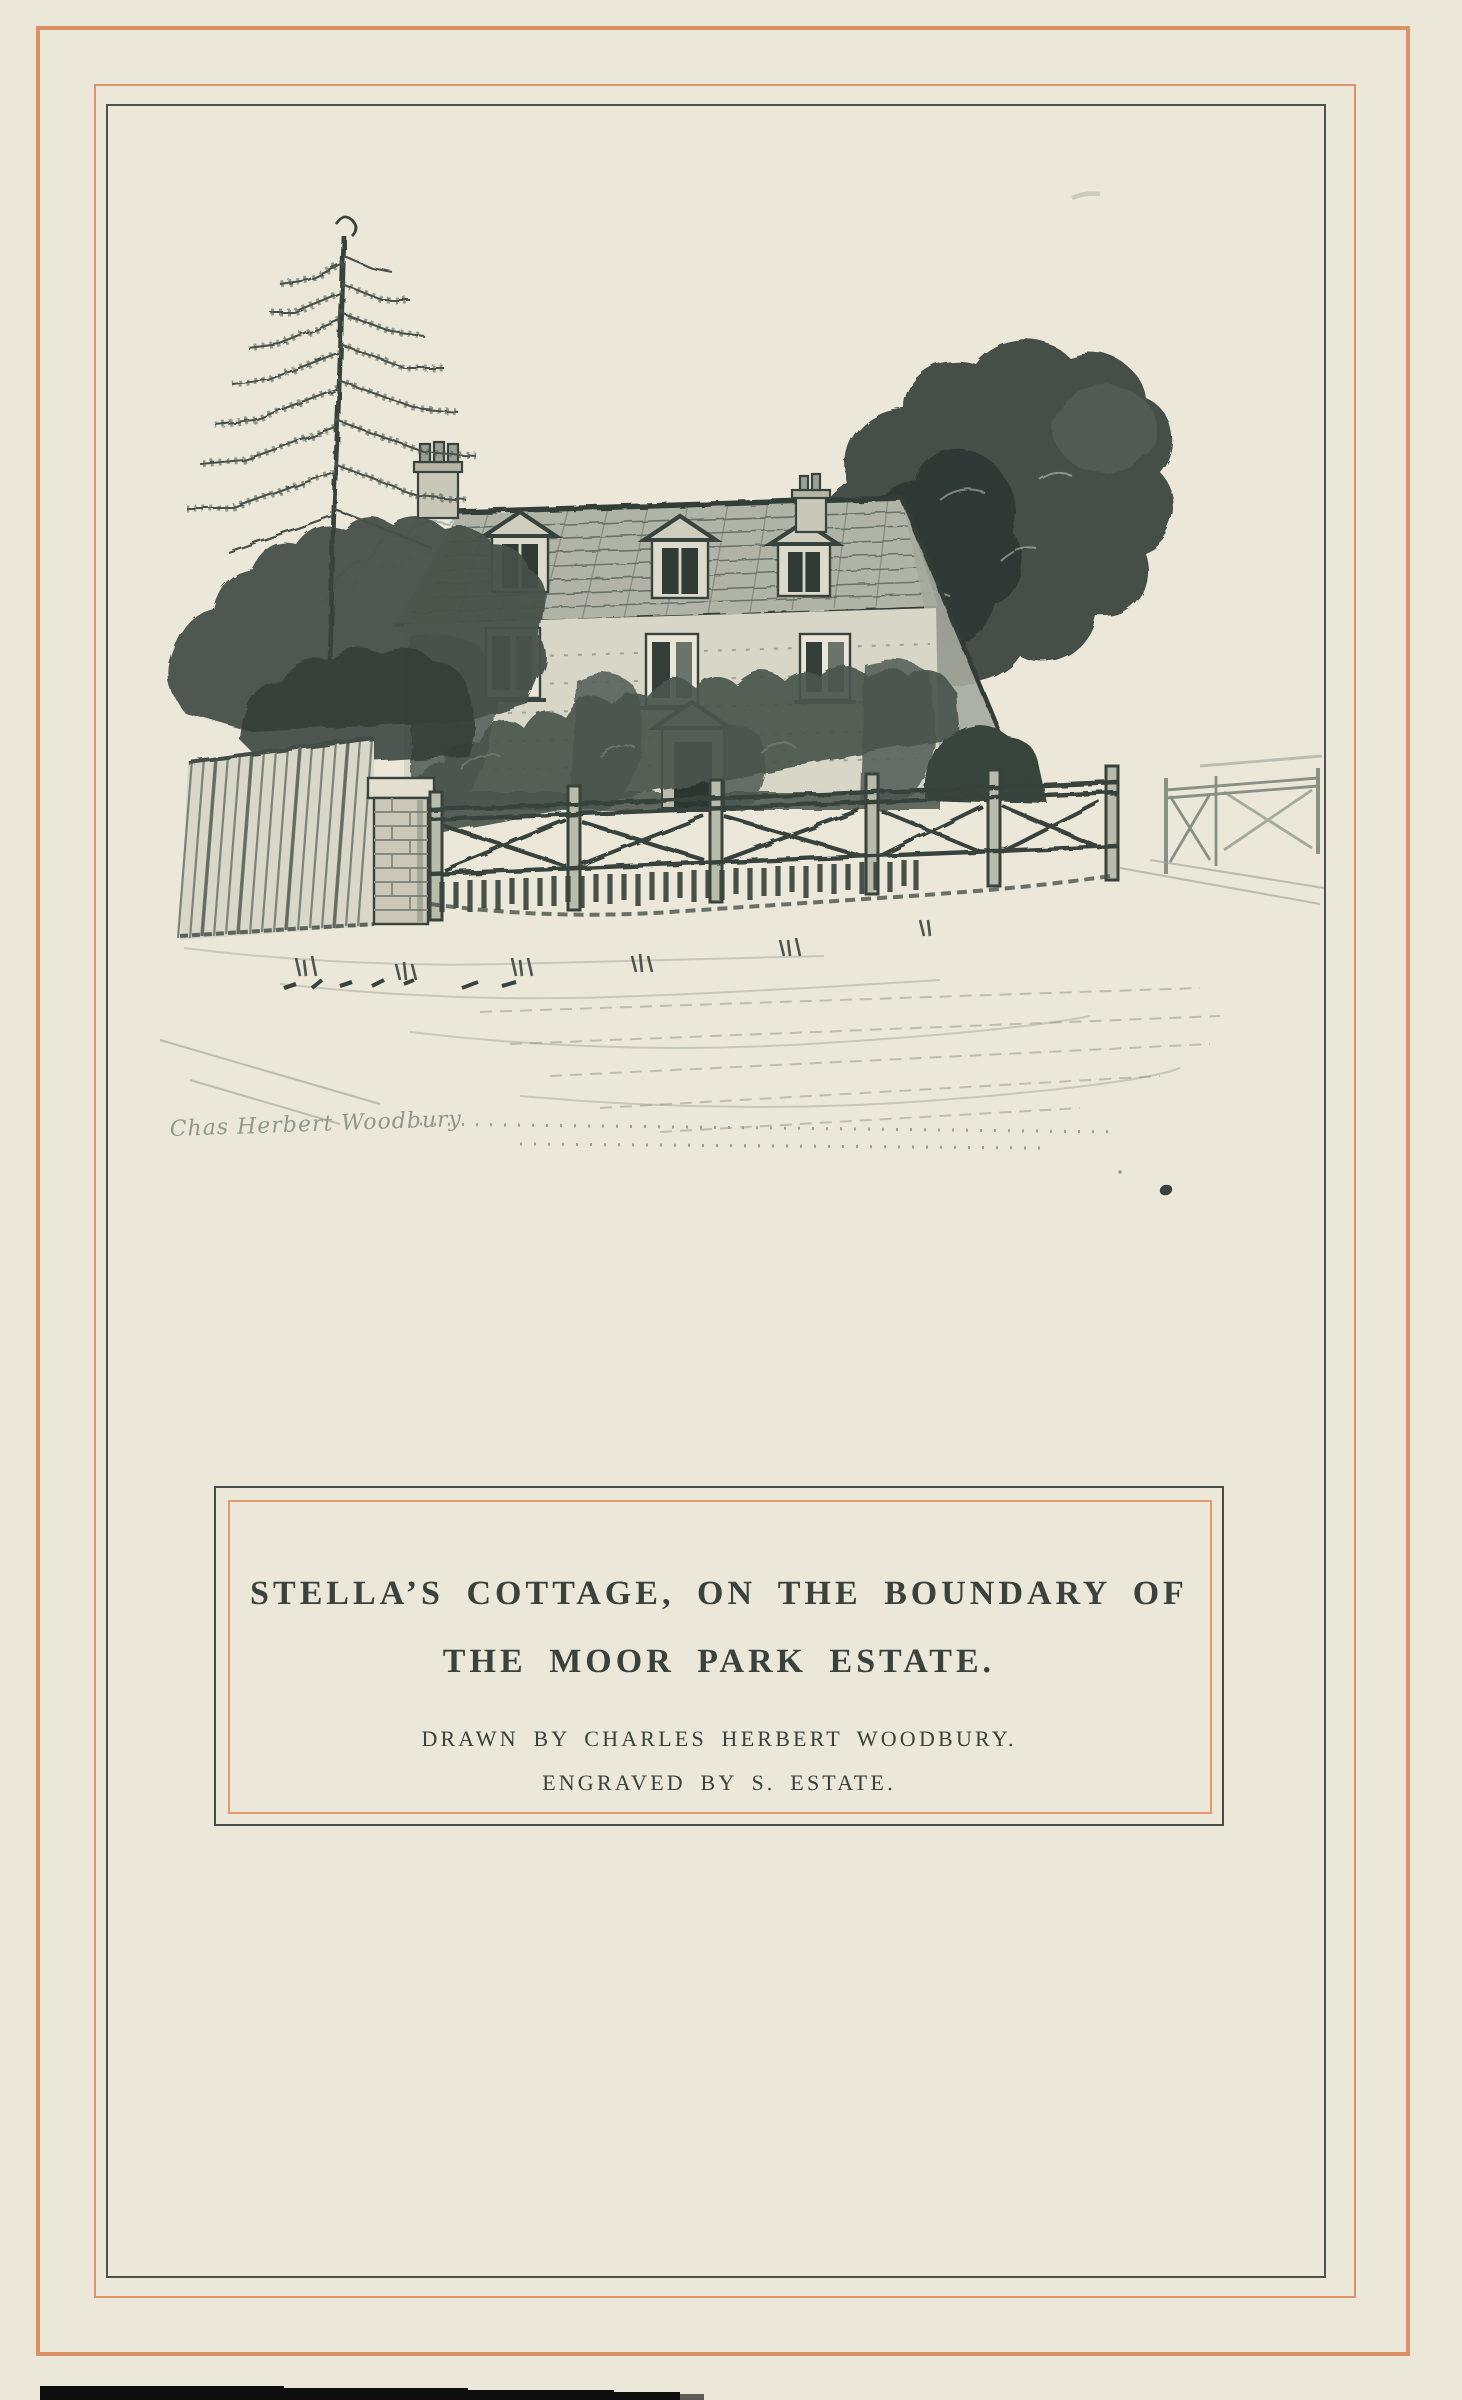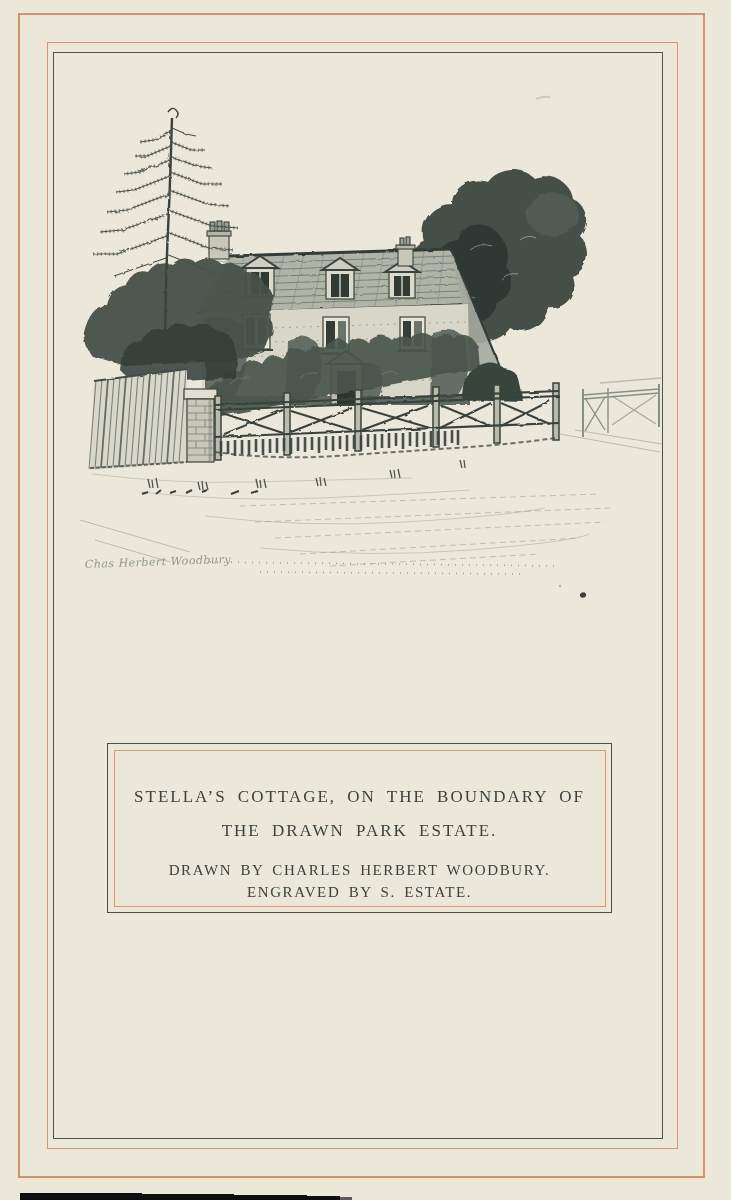--- a/index.html
+++ b/index.html
@@ -18,24 +18,24 @@
   .caption-box{
     position:absolute;left:107px;top:743px;width:505px;height:170px;
     box-sizing:border-box;border:1.5px solid #454e47;
   }
   .caption-inner{
     position:absolute;inset:5.5px;border:1.5px solid #e59a6e;
     text-align:center;color:#39423c;
   }
   .caption-title{
     margin-top:29px;font-size:17px;line-height:34px;
-    letter-spacing:2px;word-spacing:5px;font-weight:400;
+    letter-spacing:2px;word-spacing:5px;font-weight:700;
   }
   .caption-credits{
-    margin-top:11px;font-size:15px;line-height:22px;
+    margin-top:11px;font-size:11px;line-height:22px;
     letter-spacing:1.6px;word-spacing:3px;
   }
   .scan-bar{position:absolute;background:#0e0e0e;}
   .scan-bar.s1{left:20px;top:1193px;width:122px;height:7px;}
   .scan-bar.s2{left:142px;top:1194px;width:92px;height:6px;}
   .scan-bar.s3{left:234px;top:1195px;width:73px;height:5px;}
   .scan-bar.s4{left:307px;top:1196px;width:33px;height:4px;}
   .scan-bar.s5{left:340px;top:1197px;width:12px;height:3px;background:#5c5c58;}
 </style>
 </head>
@@ -314,21 +314,21 @@
     <ellipse cx="583" cy="595" rx="3.2" ry="2.6" fill="#39433d" transform="rotate(-20 583 595)"></ellipse>
     <circle cx="560" cy="586" r="0.9" fill="#8d958c"></circle>
   </g>
   <path d="M536,99 q7,-3 14,-2" stroke="#c2c4b5" stroke-width="2.2" fill="none" opacity="0.8"></path>
 </svg>
 
 <div class="caption-box">
   <div class="caption-inner">
     <div class="caption-title">
       <span>STELLA’S COTTAGE, ON THE BOUNDARY OF</span><br>
-      <span>THE DRAWN PARK ESTATE.</span>
+      <span>THE MOOR PARK ESTATE.</span>
     </div>
     <div class="caption-credits">
       <span>DRAWN BY CHARLES HERBERT WOODBURY.</span><br>
       <span>ENGRAVED BY S. ESTATE.</span>
     </div>
   </div>
 </div>
 
 <div class="scan-bar s1"></div>
 <div class="scan-bar s2"></div>

